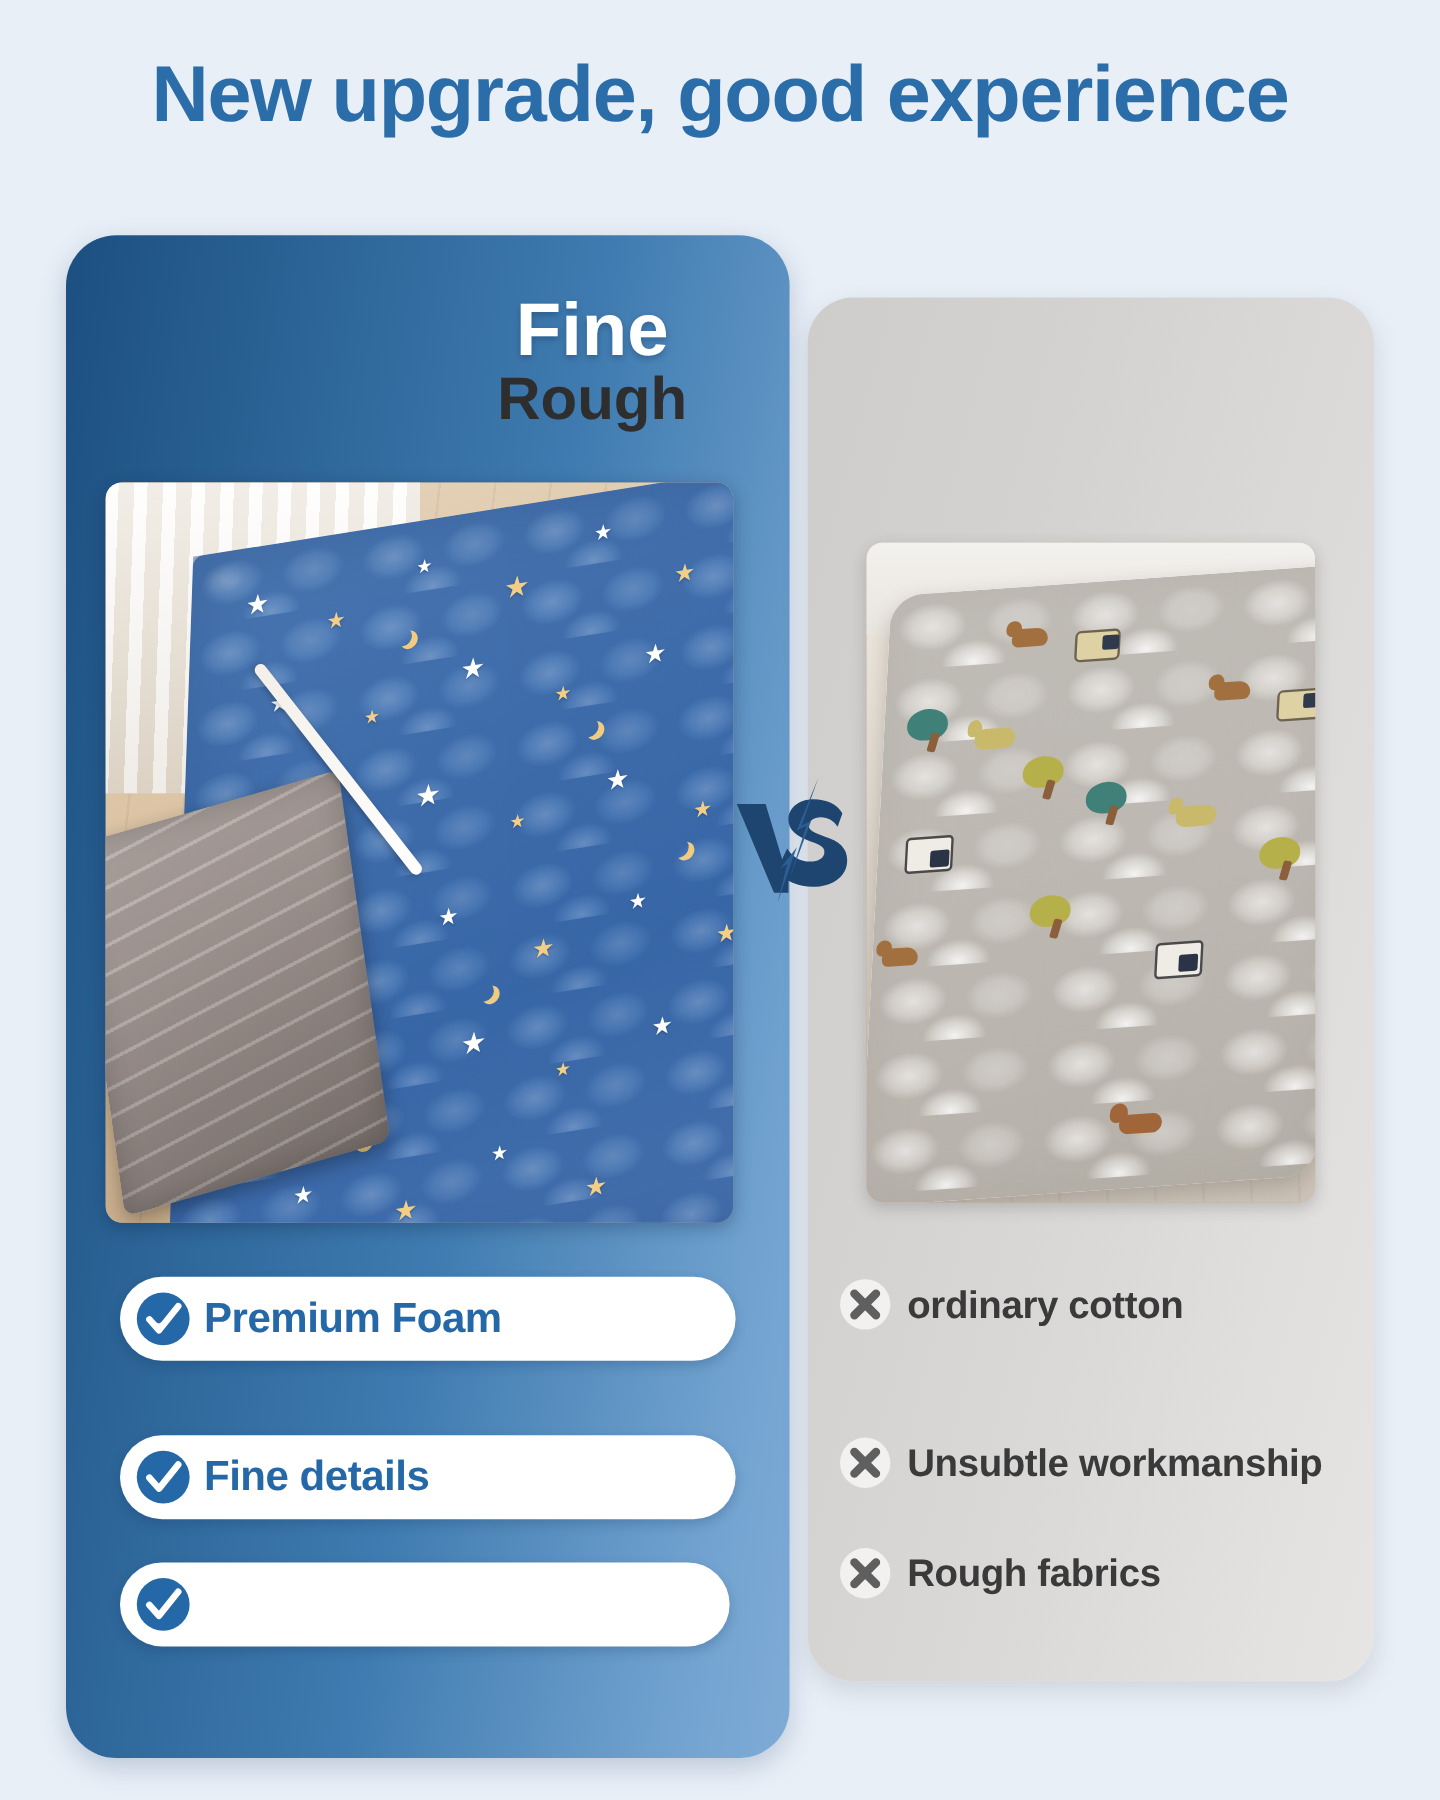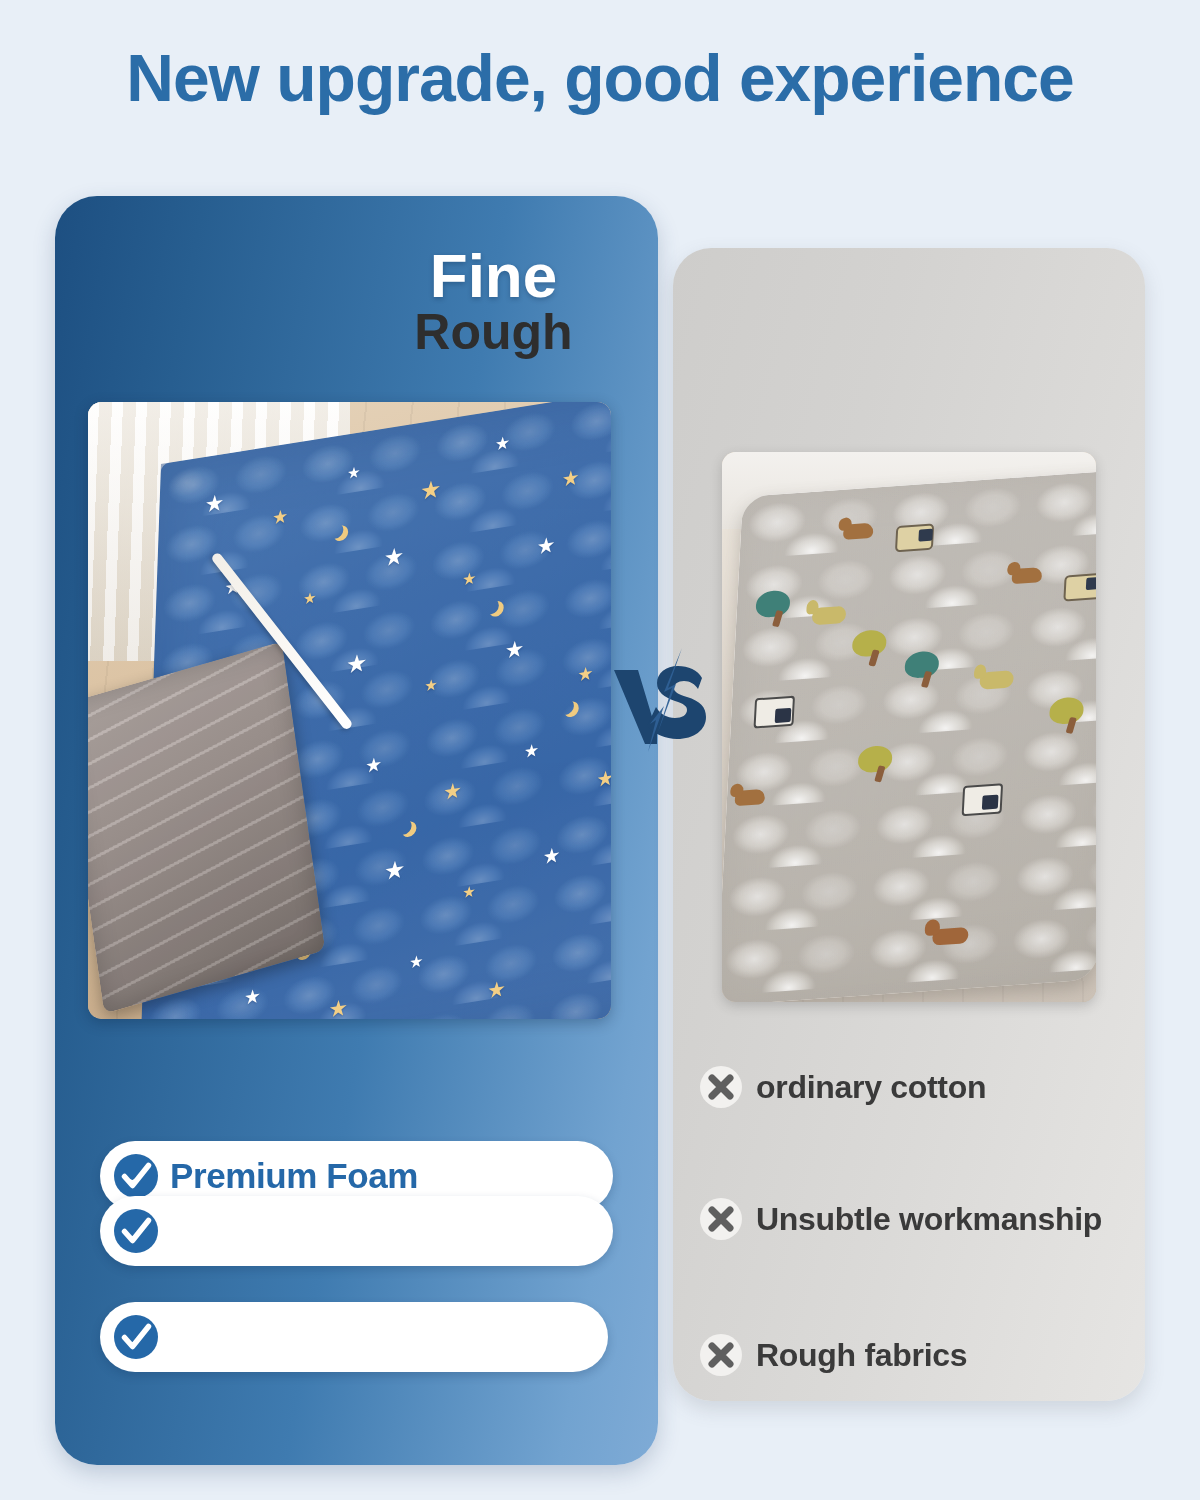--- a/index.html
+++ b/index.html
@@ -249,39 +249,39 @@
   
   .pill {
     position:absolute; left:100px;
     height:70px;
     background:#ffffff;
     border-radius:36px;
     display:flex; align-items:center;
     padding-left:12px;
     box-shadow:0 4px 10px rgba(15,45,85,0.22);
   }
-  .pill-1 { top:1141px; width:513px; }
+  .pill-1 { top:1064px; width:513px; }
   .pill-2 { top:1196px; width:513px; }
   .pill-3 { top:1302px; width:508px; }
   .pill-check {
     flex:0 0 auto; width:48px; height:48px; margin-right:10px;
   }
   .pill-label {
     font-size:35px; font-weight:bold; color:#2568a8;
     letter-spacing:-0.4px; white-space:nowrap;
   }
 
   
   .con {
     position:absolute; left:698px;
     display:flex; align-items:center;
   }
   .con-1 { top:1064px; }
   .con-2 { top:1196px; }
-  .con-3 { top:1288px;margin-top:44px; }
+  .con-3 { top:1288px; }
   .con-x { flex:0 0 auto; width:46px; height:46px; margin-right:12px; }
   .con-label {
     font-size:32px; font-weight:bold; color:#3a3a3a;
     letter-spacing:-0.3px; white-space:nowrap;
   }
 </style>
 </head>
 <body>
 
 <div class="page">
@@ -353,20 +353,21 @@
       <path d="M12.5 24.5 L20.5 33.5 L36.5 13.5" stroke="#ffffff" stroke-width="5.5" fill="none" stroke-linecap="round" stroke-linejoin="round"></path>
     </svg>
     <span class="pill-label">Premium Foam</span>
   </div>
 
   <div class="pill pill-2">
     <svg class="pill-check" viewBox="0 0 48 48">
       <circle cx="24" cy="24" r="22" fill="#2568a8"></circle>
       <path d="M12.5 24.5 L20.5 33.5 L36.5 13.5" stroke="#ffffff" stroke-width="5.5" fill="none" stroke-linecap="round" stroke-linejoin="round"></path>
     </svg>
+    <span class="pill-label">Fine details</span>
   </div>
 
   <div class="pill pill-3">
     <svg class="pill-check" viewBox="0 0 48 48">
       <circle cx="24" cy="24" r="22" fill="#2568a8"></circle>
       <path d="M12.5 24.5 L20.5 33.5 L36.5 13.5" stroke="#ffffff" stroke-width="5.5" fill="none" stroke-linecap="round" stroke-linejoin="round"></path>
     </svg>
   </div>
 
   <div class="panel-others"></div>

